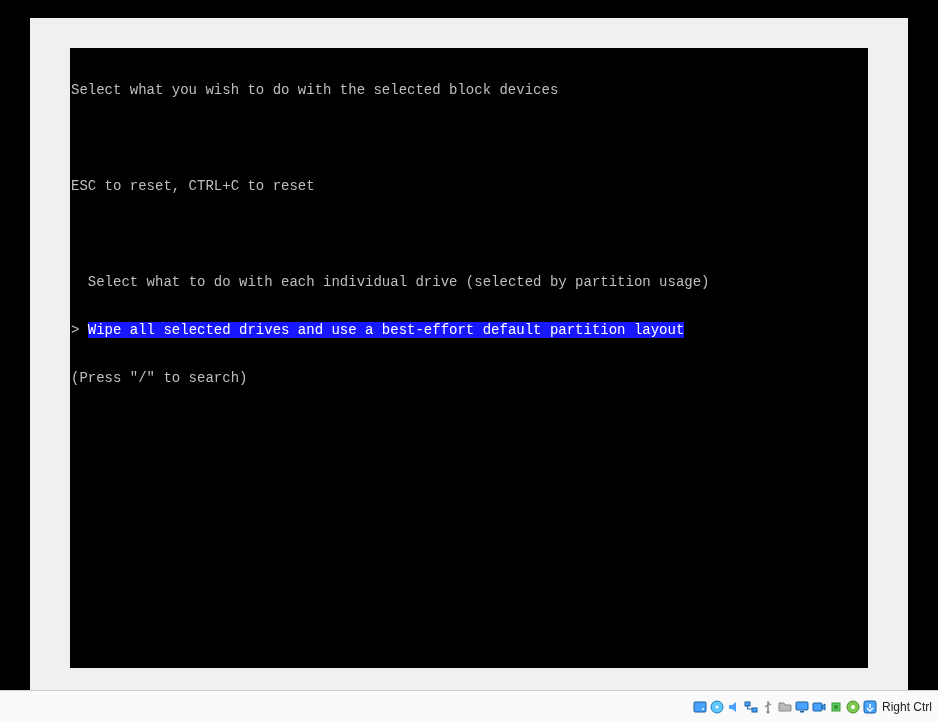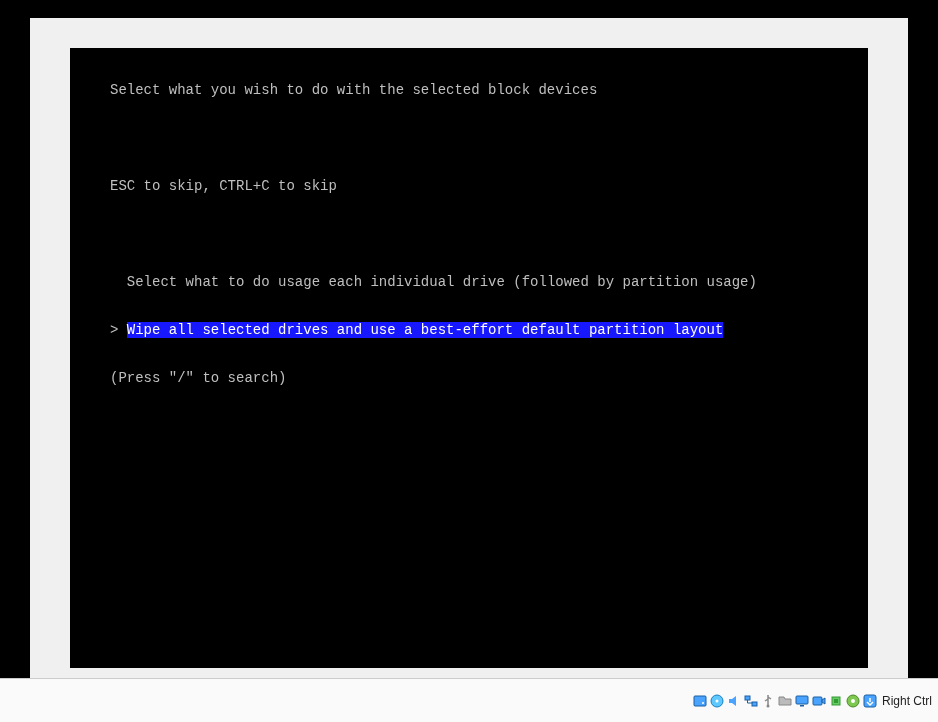--- a/index.html
+++ b/index.html
@@ -29,33 +29,33 @@
       bottom: 26px;
       background: #000;
       color: #bfbfbf;
       font-family: "Courier New", monospace;
       font-size: 14px;
       line-height: 16px;
       padding: 2px 0 0 1px;
       white-space: pre;
       overflow: hidden;
     }
-    .term-line { height: 16px; margin-left: 39px; }
+    .term-line { height: 16px; }
     .menu-item { display: inline; }
     .menu-item.selected {
       background: #1818ff;
       color: #ffffff;
     }
     .cursor-marker { display: inline; }
     .statusbar {
       position: absolute;
       bottom: 0;
       left: 0;
       right: 0;
-      height: 44px;
+      height: 32px;
       background: #fafafa;
       border-top: 1px solid #ccc;
       display: flex;
       align-items: center;
       justify-content: flex-end;
       gap: 1px;
       padding-right: 6px;
       font-family: Arial, sans-serif;
       font-size: 12px;
       color: #222;
@@ -71,23 +71,23 @@
     svg { display: block; }
   </style>
 </head>
 <body>
 
 <div class="vm-window">
 
   <div class="terminal">
     <div class="term-line">Select what you wish to do with the selected block devices</div>
     <div class="term-line"></div>
-    <div class="term-line">ESC to skip, CTRL+C to skip</div>
+    <div class="term-line">ESC to reset, CTRL+C to reset</div>
     <div class="term-line"></div>
-    <div class="term-line">  <span class="menu-item">Select what to do usage each individual drive (followed by partition usage)</span></div>
+    <div class="term-line">  <span class="menu-item">Select what to do with each individual drive (selected by partition usage)</span></div>
     <div class="term-line"><span class="cursor-marker">&gt;</span> <span class="menu-item selected">Wipe all selected drives and use a best-effort default partition layout</span></div>
     <div class="term-line">(Press "/" to search)</div>
   </div>
 
 </div>
 
 <div class="statusbar">
   <span class="sb-icon">
     <svg width="16" height="16" viewBox="0 0 16 16">
         <rect x="2" y="3" width="12" height="10" rx="1" fill="#4aa3ff" stroke="#1a5fa0"></rect>

